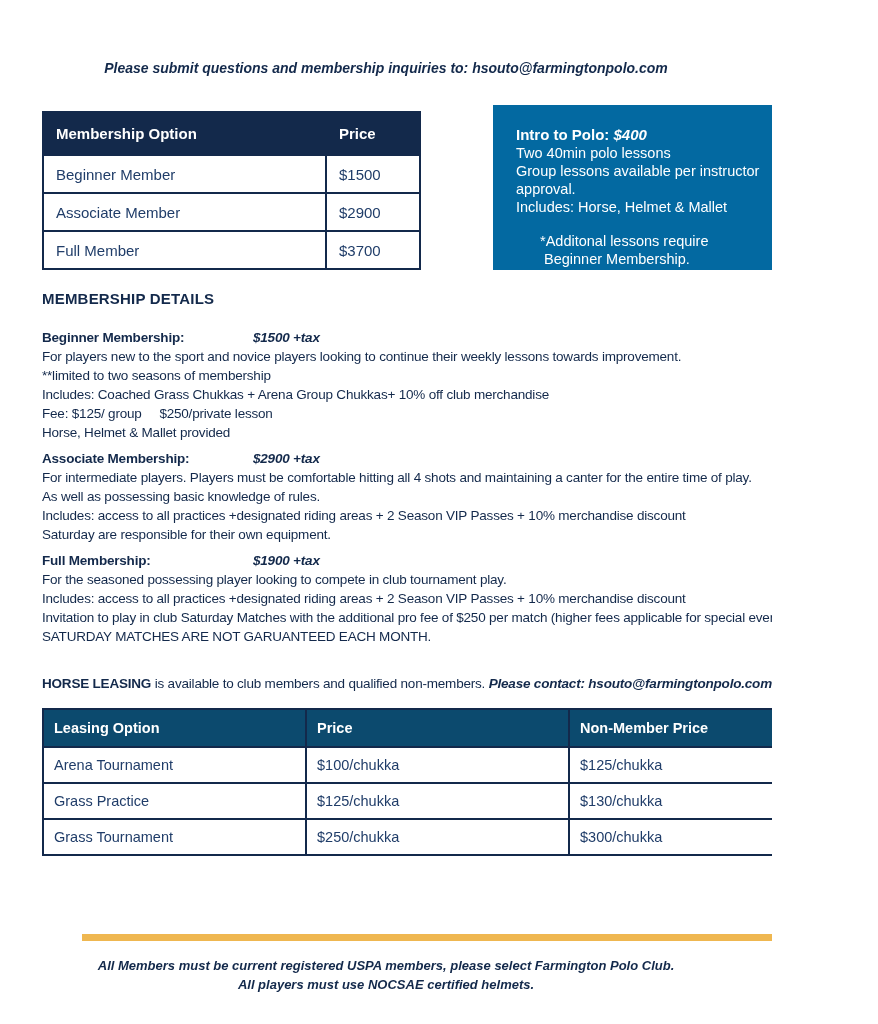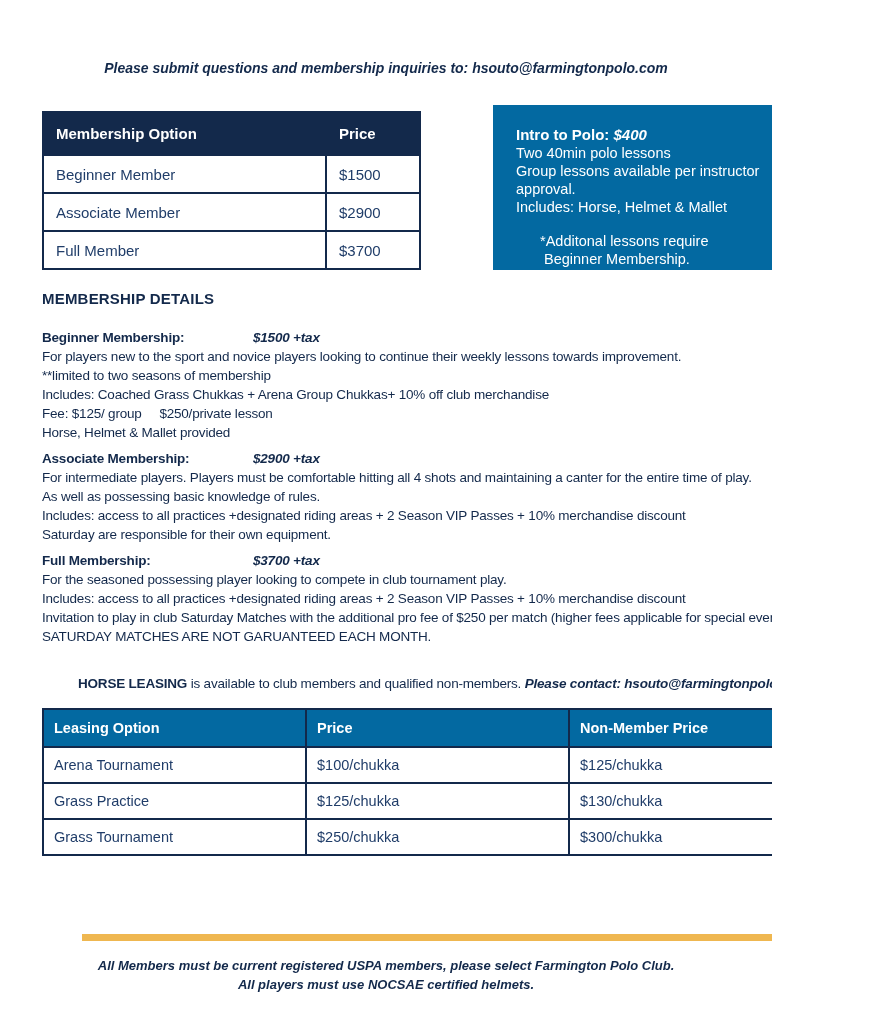--- a/index.html
+++ b/index.html
@@ -65,31 +65,31 @@
   .sec-head{font-weight:700;}
   .sec-title{display:inline-block;width:211px;}
   .sec-price{font-style:italic;}
   .sec-line{white-space:pre-wrap;}
 
   
   .leasing-line{
     position:absolute;left:42px;top:676px;width:800px;
     font-size:13.5px;letter-spacing:-0.2px;color:#13294B;
   }
-  .leasing-line .bold{font-weight:700;margin-left:36px;}
+  .leasing-line .bold{font-weight:700;}
   .leasing-line .italic{font-style:italic;font-weight:700;}
 
   
   .leasing-table{
     position:absolute;left:42px;top:708px;width:791px;
     table-layout:fixed;
   }
   .leasing-table col{width:263px;}
   .leasing-table th{
-    background:#0369a1;color:#ffffff;
+    background:#0c4a6e;color:#ffffff;
     font-size:14.5px;font-weight:700;text-align:left;
     height:36px;padding:0 0 0 10px;
     border:2px solid #13294B;
   }
   .leasing-table th + th{border-left:1px solid rgba(255,255,255,.55);}
   .leasing-table td{
     background:#ffffff;color:#203D69;
     font-size:14.5px;font-weight:400;
     height:34px;padding:0 0 0 10px;
     border:2px solid #13294B;
@@ -166,21 +166,21 @@
 
     <div class="section">
       <div class="sec-head"><span class="sec-title">Associate Membership:</span><span class="sec-price">$2900 +tax</span></div>
       <div class="sec-line">For intermediate players. Players must be comfortable hitting all 4 shots and maintaining a canter for the entire time of play.</div>
       <div class="sec-line">As well as possessing basic knowledge of rules.</div>
       <div class="sec-line">Includes: access to all practices +designated riding areas + 2 Season VIP Passes + 10% merchandise discount</div>
       <div class="sec-line">Saturday are responsible for their own equipment.</div>
     </div>
 
     <div class="section">
-      <div class="sec-head"><span class="sec-title">Full Membership:</span><span class="sec-price">$3700 +tax</span></div>
+      <div class="sec-head"><span class="sec-title">Full Membership:</span><span class="sec-price">$1900 +tax</span></div>
       <div class="sec-line">For the seasoned possessing player looking to compete in club tournament play.</div>
       <div class="sec-line">Includes: access to all practices +designated riding areas + 2 Season VIP Passes + 10% merchandise discount</div>
       <div class="sec-line">Invitation to play in club Saturday Matches with the additional pro fee of $250 per match (higher fees applicable for special events). SATURDAY MATCHES ARE NOT GARUANTEED EACH MONTH.</div>
     </div>
   </div>
 
   <div class="leasing-line"><span class="bold">HORSE LEASING</span><span> is available to club members and qualified non-members. </span><span class="italic">Please contact: hsouto@farmingtonpolo.com</span></div>
 
   <table class="leasing-table">
     <colgroup>

